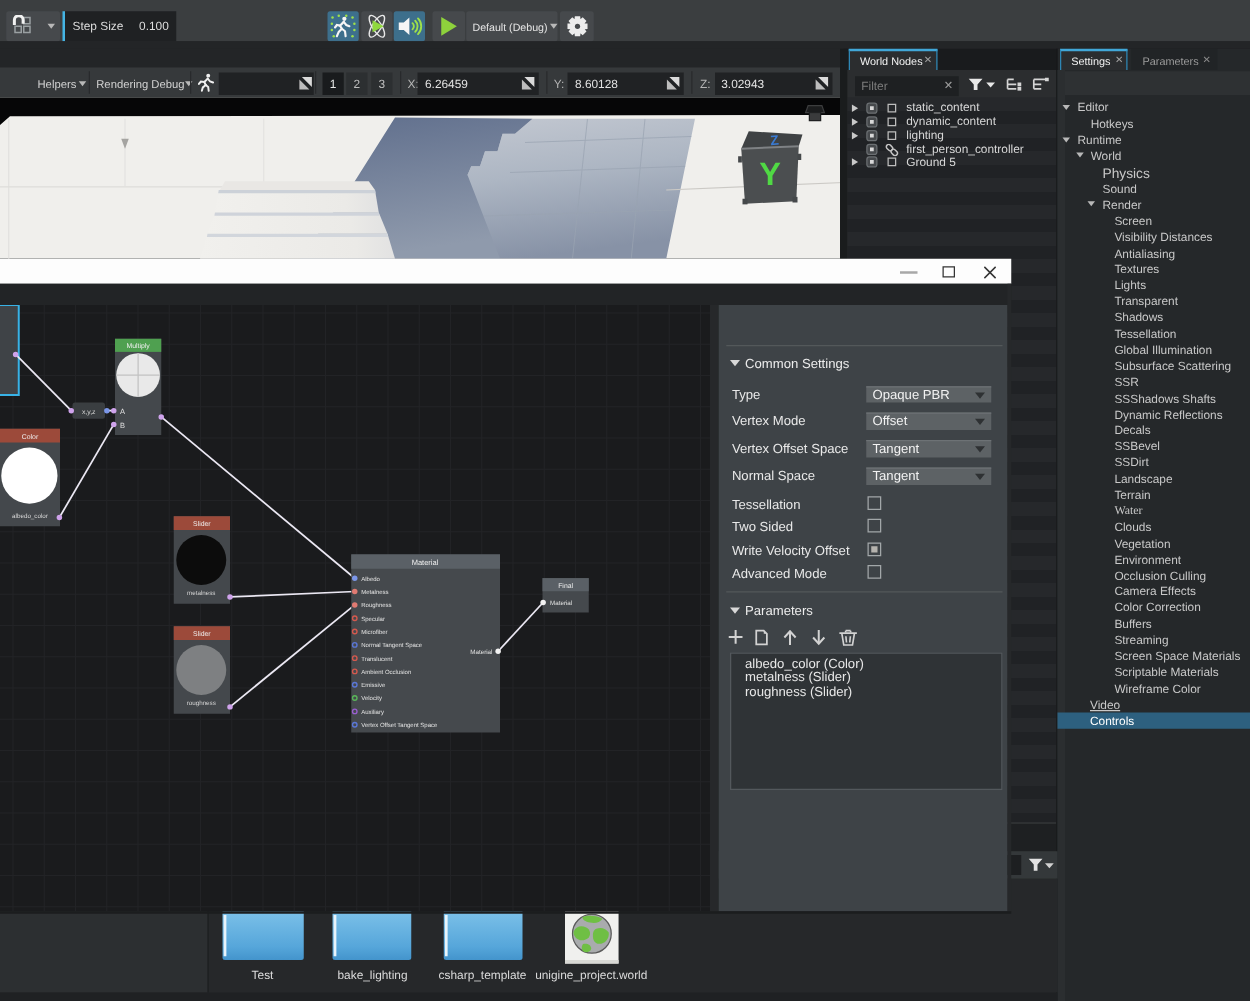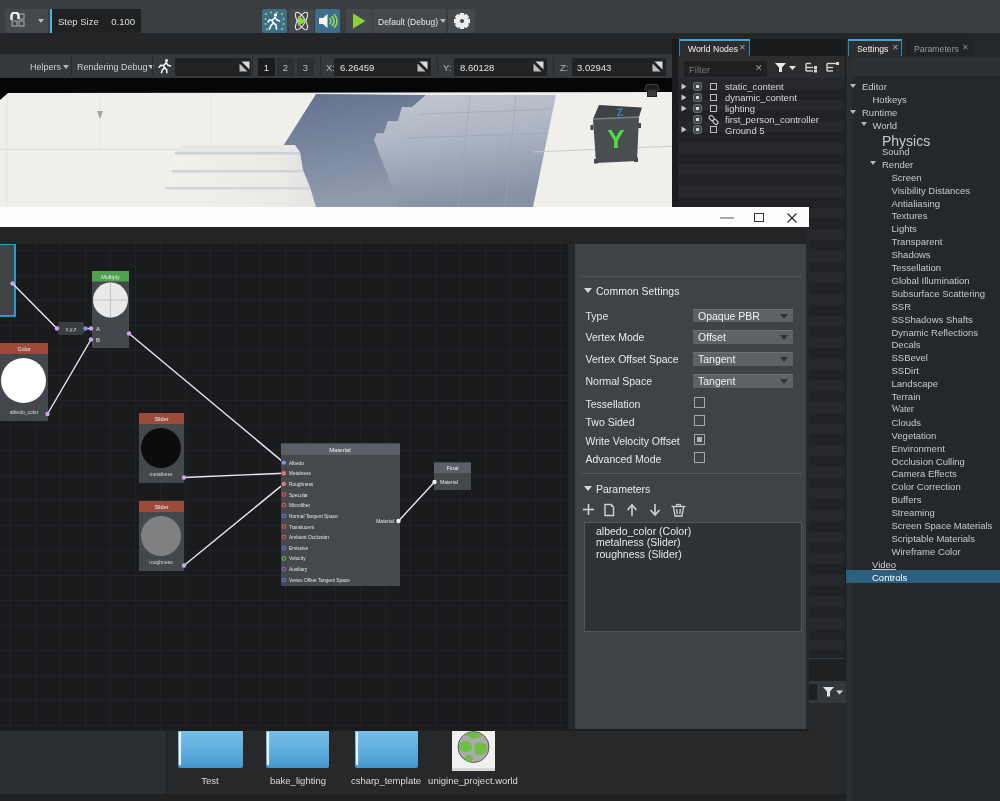--- a/index.html
+++ b/index.html
@@ -285,21 +285,21 @@
 <div class="abs" style="left:914px;top:43.5px;font-size:8.7px;color:#9a9a9a;">Parameters</div>
 <div class="abs" style="left:962px;top:43px;font-size:8px;color:#8a8a8a;">✕</div>
 
 <div class="abs" style="left:850px;top:83.7px;width:0;height:0;border-left:3.8px solid transparent;border-right:3.8px solid transparent;border-top:4.6px solid #b8b8b8;"></div>
 <div class="abs" style="left:862px;top:81.4px;font-size:9.5px;color:#c9c9c9;">Editor</div>
 <div class="abs" style="left:872.5px;top:94.3px;font-size:9.5px;color:#c9c9c9;">Hotkeys</div>
 <div class="abs" style="left:850px;top:109.5px;width:0;height:0;border-left:3.8px solid transparent;border-right:3.8px solid transparent;border-top:4.6px solid #b8b8b8;"></div>
 <div class="abs" style="left:862px;top:107.2px;font-size:9.5px;color:#c9c9c9;">Runtime</div>
 <div class="abs" style="left:860.5px;top:122.4px;width:0;height:0;border-left:3.8px solid transparent;border-right:3.8px solid transparent;border-top:4.6px solid #b8b8b8;"></div>
 <div class="abs" style="left:872.5px;top:120.1px;font-size:9.5px;color:#c9c9c9;">World</div>
-<div class="abs" style="left:882px;top:133.0px;font-size:14px;color:#c9c9c9;">Physics</div>
+<div class="abs" style="left:882px;top:133.0px;font-size:11px;color:#c9c9c9;">Physics</div>
 <div class="abs" style="left:882px;top:145.9px;font-size:9.5px;color:#c9c9c9;">Sound</div>
 <div class="abs" style="left:870px;top:161.1px;width:0;height:0;border-left:3.8px solid transparent;border-right:3.8px solid transparent;border-top:4.6px solid #b8b8b8;"></div>
 <div class="abs" style="left:882px;top:158.8px;font-size:9.5px;color:#c9c9c9;">Render</div>
 <div class="abs" style="left:891.5px;top:171.7px;font-size:9.5px;color:#c9c9c9;">Screen</div>
 <div class="abs" style="left:891.5px;top:184.6px;font-size:9.5px;color:#c9c9c9;">Visibility Distances</div>
 <div class="abs" style="left:891.5px;top:197.5px;font-size:9.5px;color:#c9c9c9;">Antialiasing</div>
 <div class="abs" style="left:891.5px;top:210.4px;font-size:9.5px;color:#c9c9c9;">Textures</div>
 <div class="abs" style="left:891.5px;top:223.3px;font-size:9.5px;color:#c9c9c9;">Lights</div>
 <div class="abs" style="left:891.5px;top:236.2px;font-size:9.5px;color:#c9c9c9;">Transparent</div>
 <div class="abs" style="left:891.5px;top:249.1px;font-size:9.5px;color:#c9c9c9;">Shadows</div>

